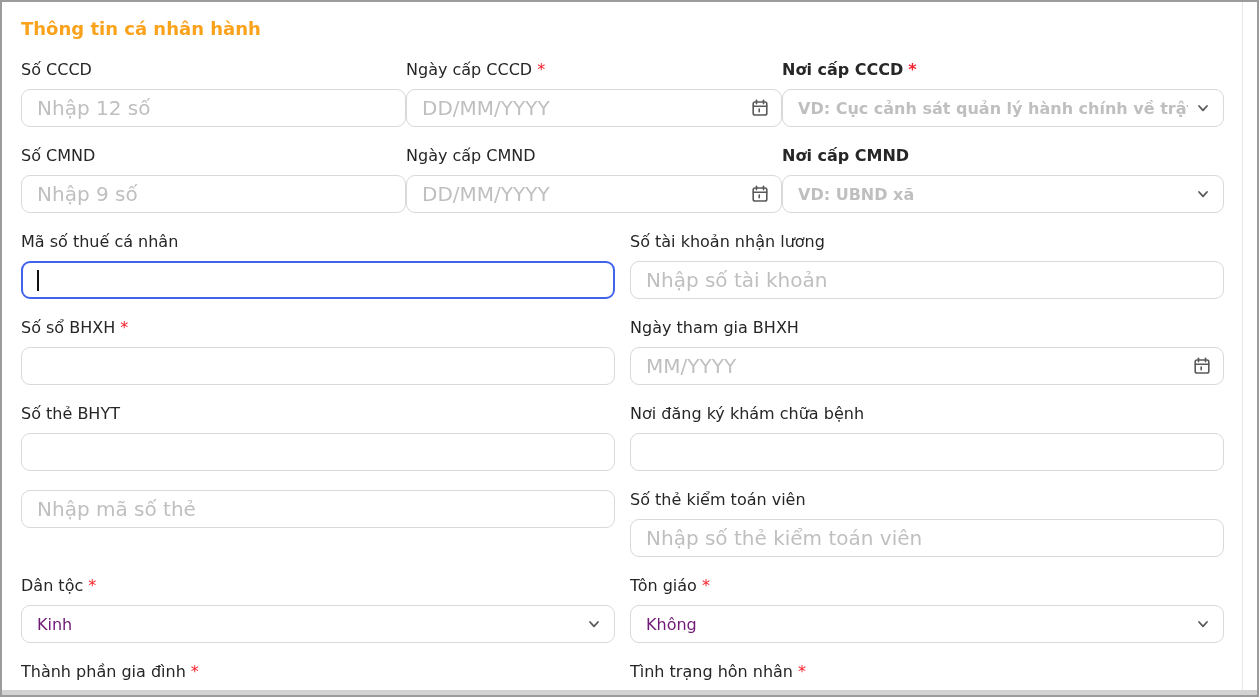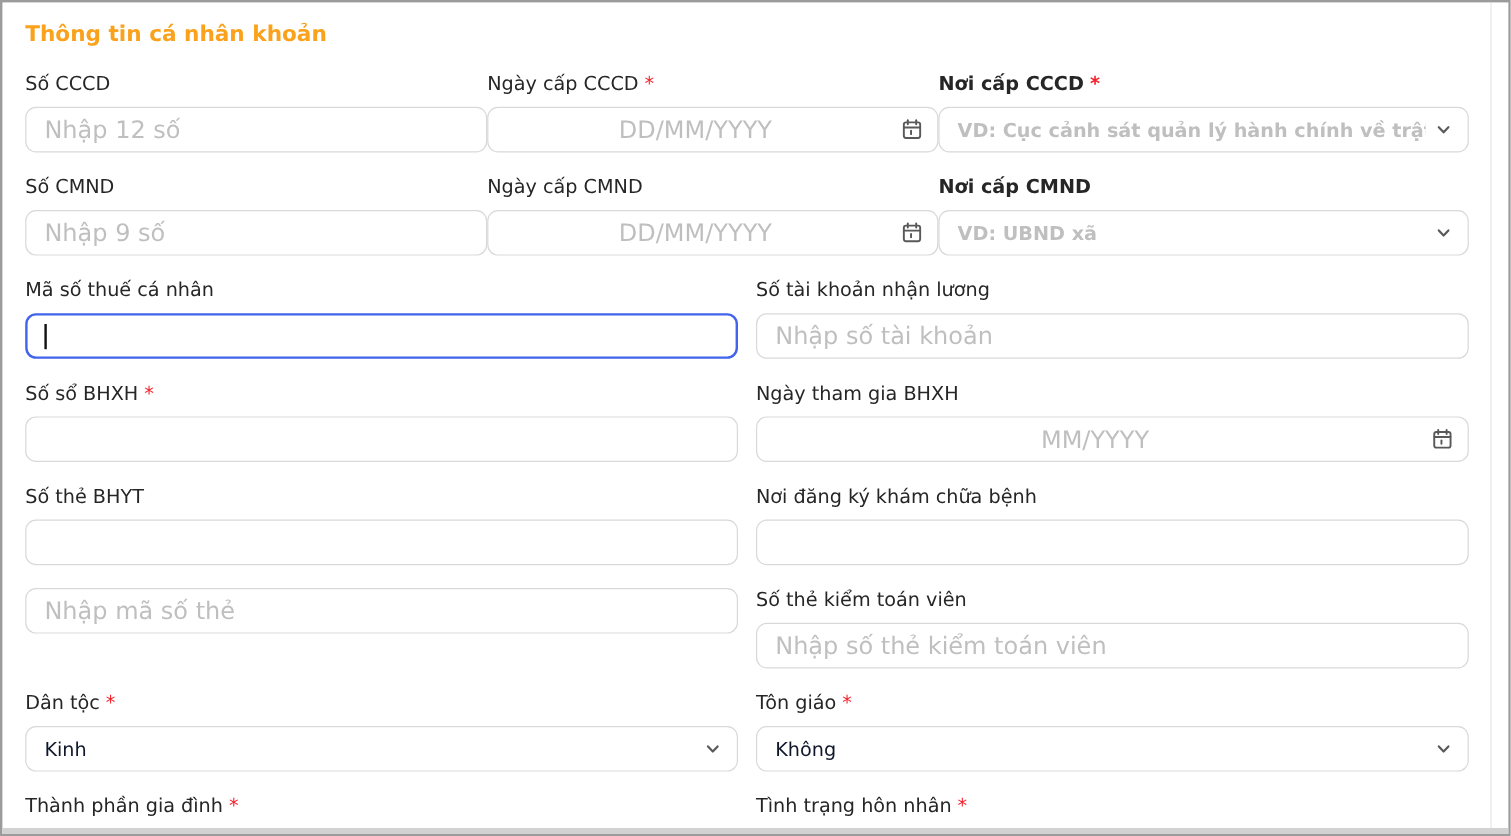--- a/index.html
+++ b/index.html
@@ -36,21 +36,21 @@
   .control { position:relative; height:38px; }
   input.txt {
     width:100%; height:38px;
     border:1px solid #d9d9d9; border-radius:9px;
     padding:0 15px;
     font-size:20px; color:#262626;
     font-family:inherit;
     background:#fff; outline:none;
   }
   input.txt::placeholder { color:#bfbfbf; opacity:1; }
-  input.with-icon { padding-right:44px;text-align:center; }
+  input.with-icon { padding-right:44px; }
   .focus-box {
     width:100%; height:38px;
     border:2px solid #4263eb; border-radius:9px;
     display:flex; align-items:center;
     padding:0 14px; background:#fff;
   }
   .caret {
     display:inline-block; width:1.5px; height:21px;
     background:#111;
     animation: blink 1.1s steps(1) infinite;
@@ -66,41 +66,41 @@
     width:100%; height:38px;
     border:1px solid #d9d9d9; border-radius:9px;
     background:#fff;
     display:flex; align-items:center;
     padding:0 13px 0 15px;
     gap:8px;
     cursor:pointer;
   }
   .select-text {
     flex:1; min-width:0;
-    font-size:16px; color:#0f172a;
+    font-size:16px; color:#701a75;
     white-space:nowrap; overflow:hidden;
   }
   .select-text.ph { color:#bfbfbf; }
   .chev { flex:0 0 auto; display:flex; }
   .divider-v {
     position:absolute; top:0; bottom:0; right:14px;
     width:1px; background:#e7e7e7;
   }
   .hscroll {
     position:absolute; left:0; right:0; bottom:0;
     height:5px; background:#d2d2d2;
   }
 </style>
 </head>
 <body>
 
 <div class="window">
   <div class="content">
 
-    <div class="section-title">Thông tin cá nhân khoản</div>
+    <div class="section-title">Thông tin cá nhân hành</div>
 
     <div class="row cols3">
       <div class="fg">
         <div class="label">
             <span>Số CCCD</span>
           </div>
         <div class="control">
           <input class="txt" type="text" placeholder="Nhập 12 số" style="">
         </div>
       </div>

